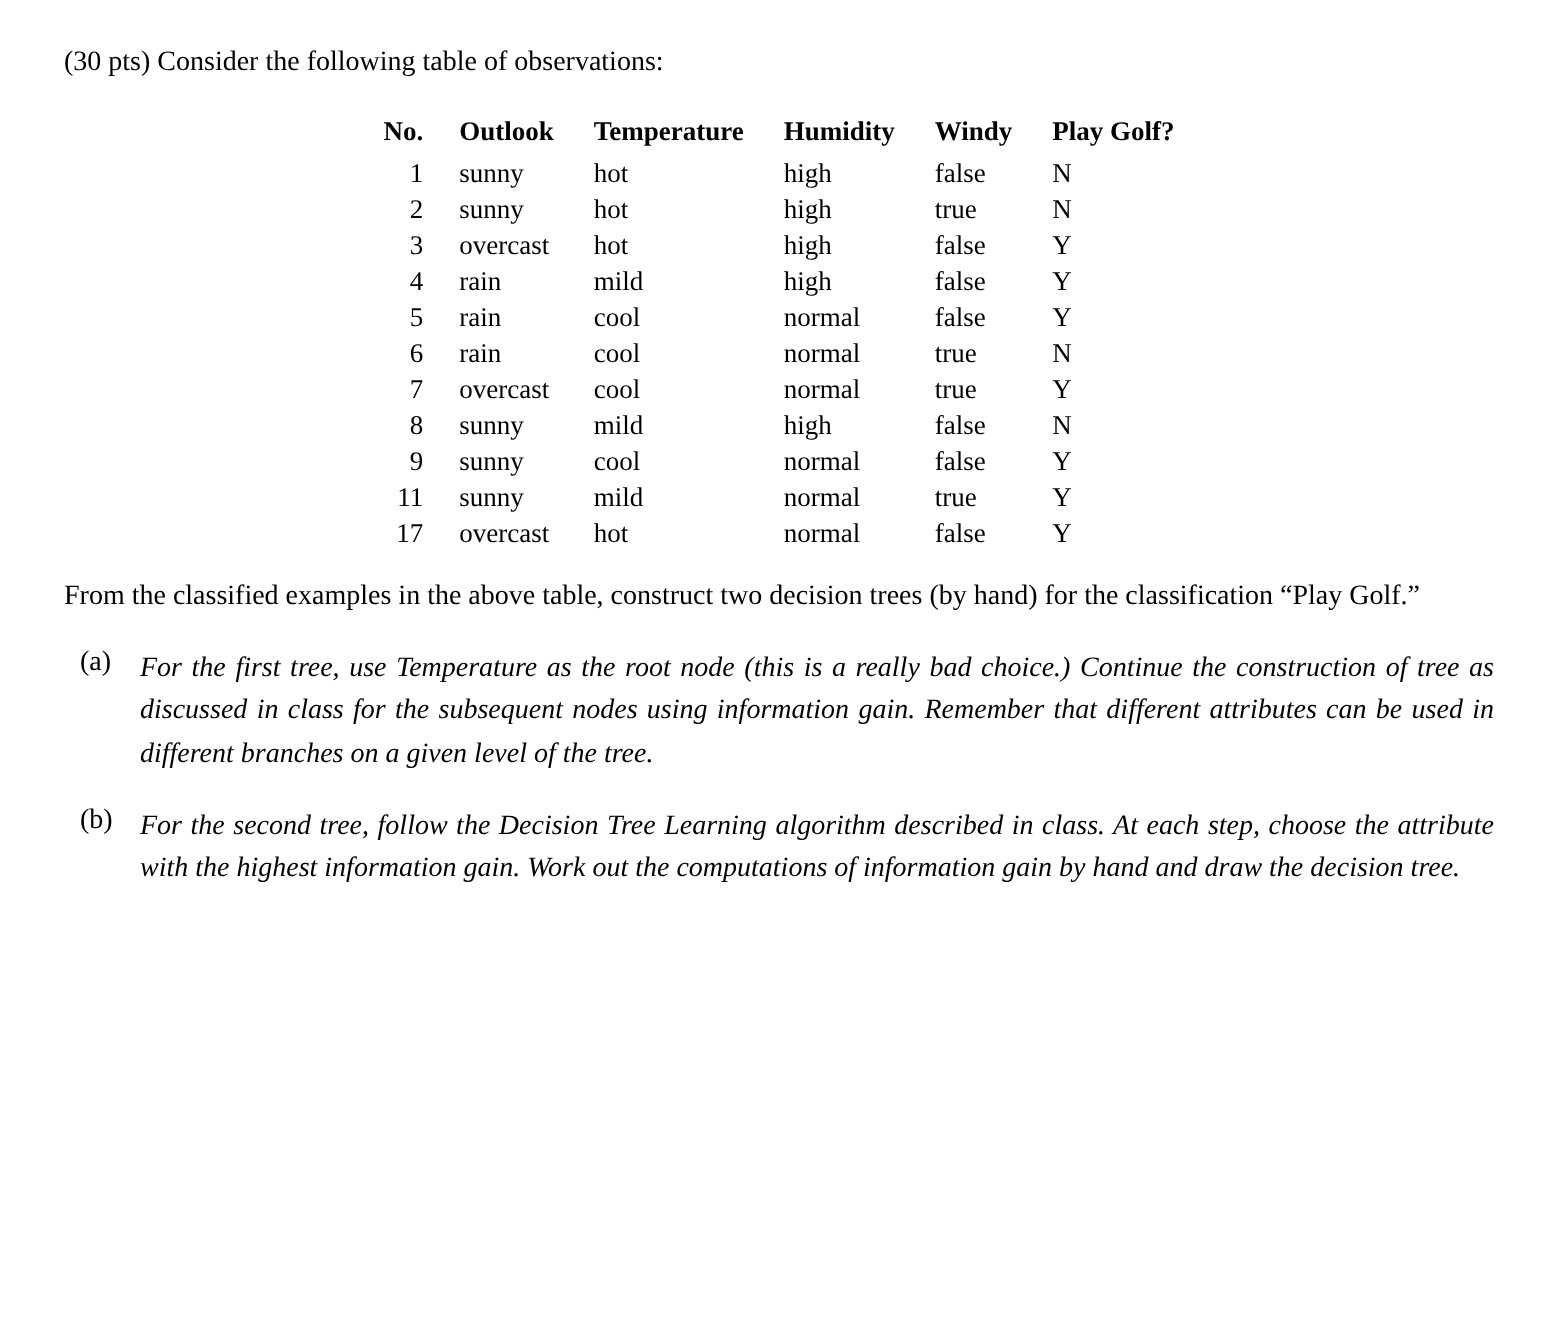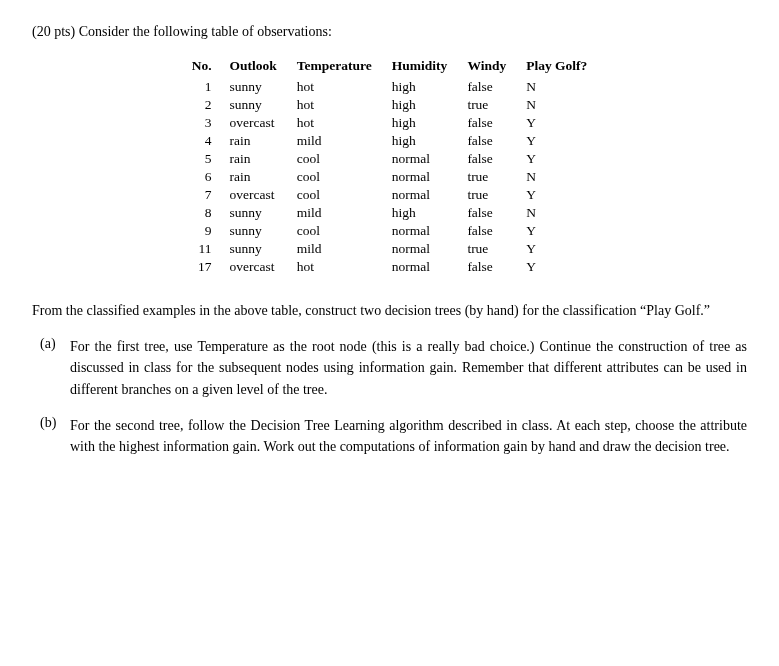--- a/index.html
+++ b/index.html
@@ -12,21 +12,21 @@
       width: 779px;
       min-height: 666px;
     }
     .problem-header {
       margin-bottom: 16px;
       font-size: 14px;
     }
     .table-container {
       display: flex;
       justify-content: center;
-      margin-bottom: 24px;
+      margin-bottom: 12px;
     }
     table {
       border-collapse: collapse;
       font-size: 13.5px;
     }
     table th {
       font-weight: bold;
       padding: 2px 10px 4px 10px;
       text-align: left;
       white-space: nowrap;
@@ -52,26 +52,27 @@
       gap: 6px;
     }
     .part-letter {
       min-width: 24px;
       flex-shrink: 0;
     }
     .part-content {
       flex: 1;
       text-align: justify;
       line-height: 1.55;
+      font-style: italic;
     }
   </style>
 </head>
 <body>
 
-<p class="problem-header">(20 pts) Consider the following table of observations:</p>
+<p class="problem-header">(30 pts) Consider the following table of observations:</p>
 
 <div class="table-container">
   <table>
     <thead>
       <tr>
         <th class="col-no">No.</th>
         <th>Outlook</th>
         <th>Temperature</th>
         <th>Humidity</th>
         <th>Windy</th>

